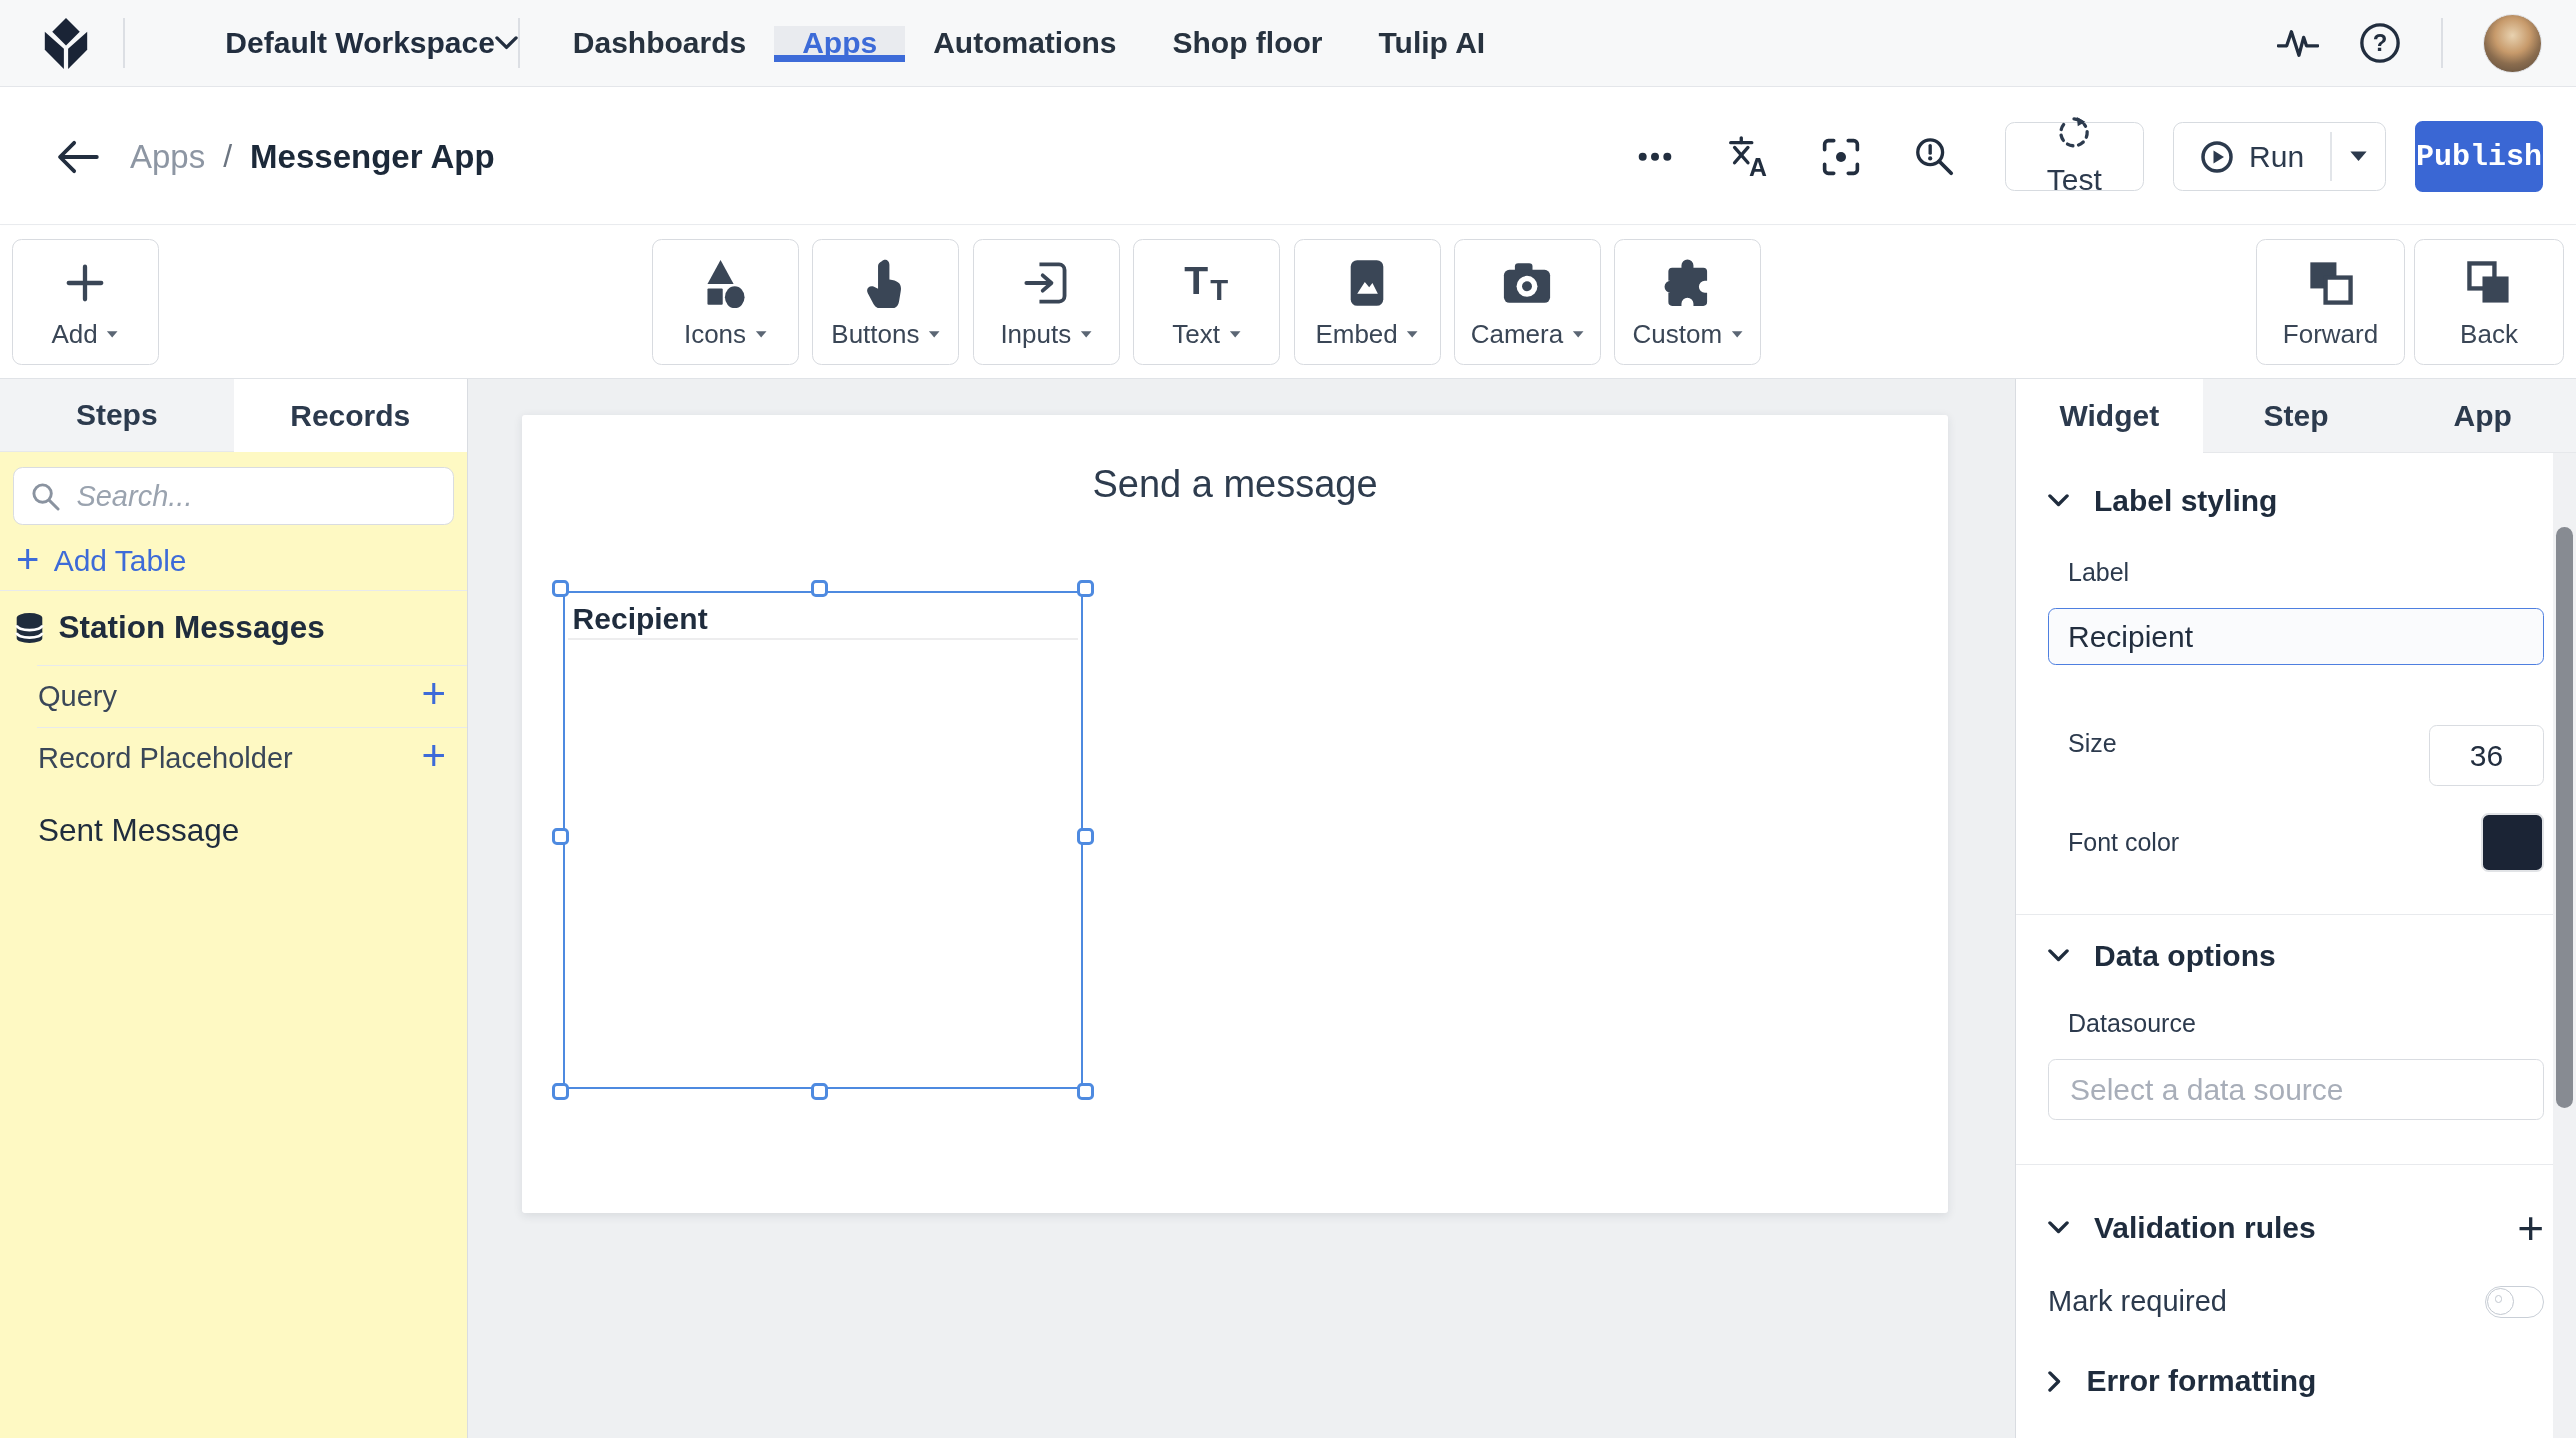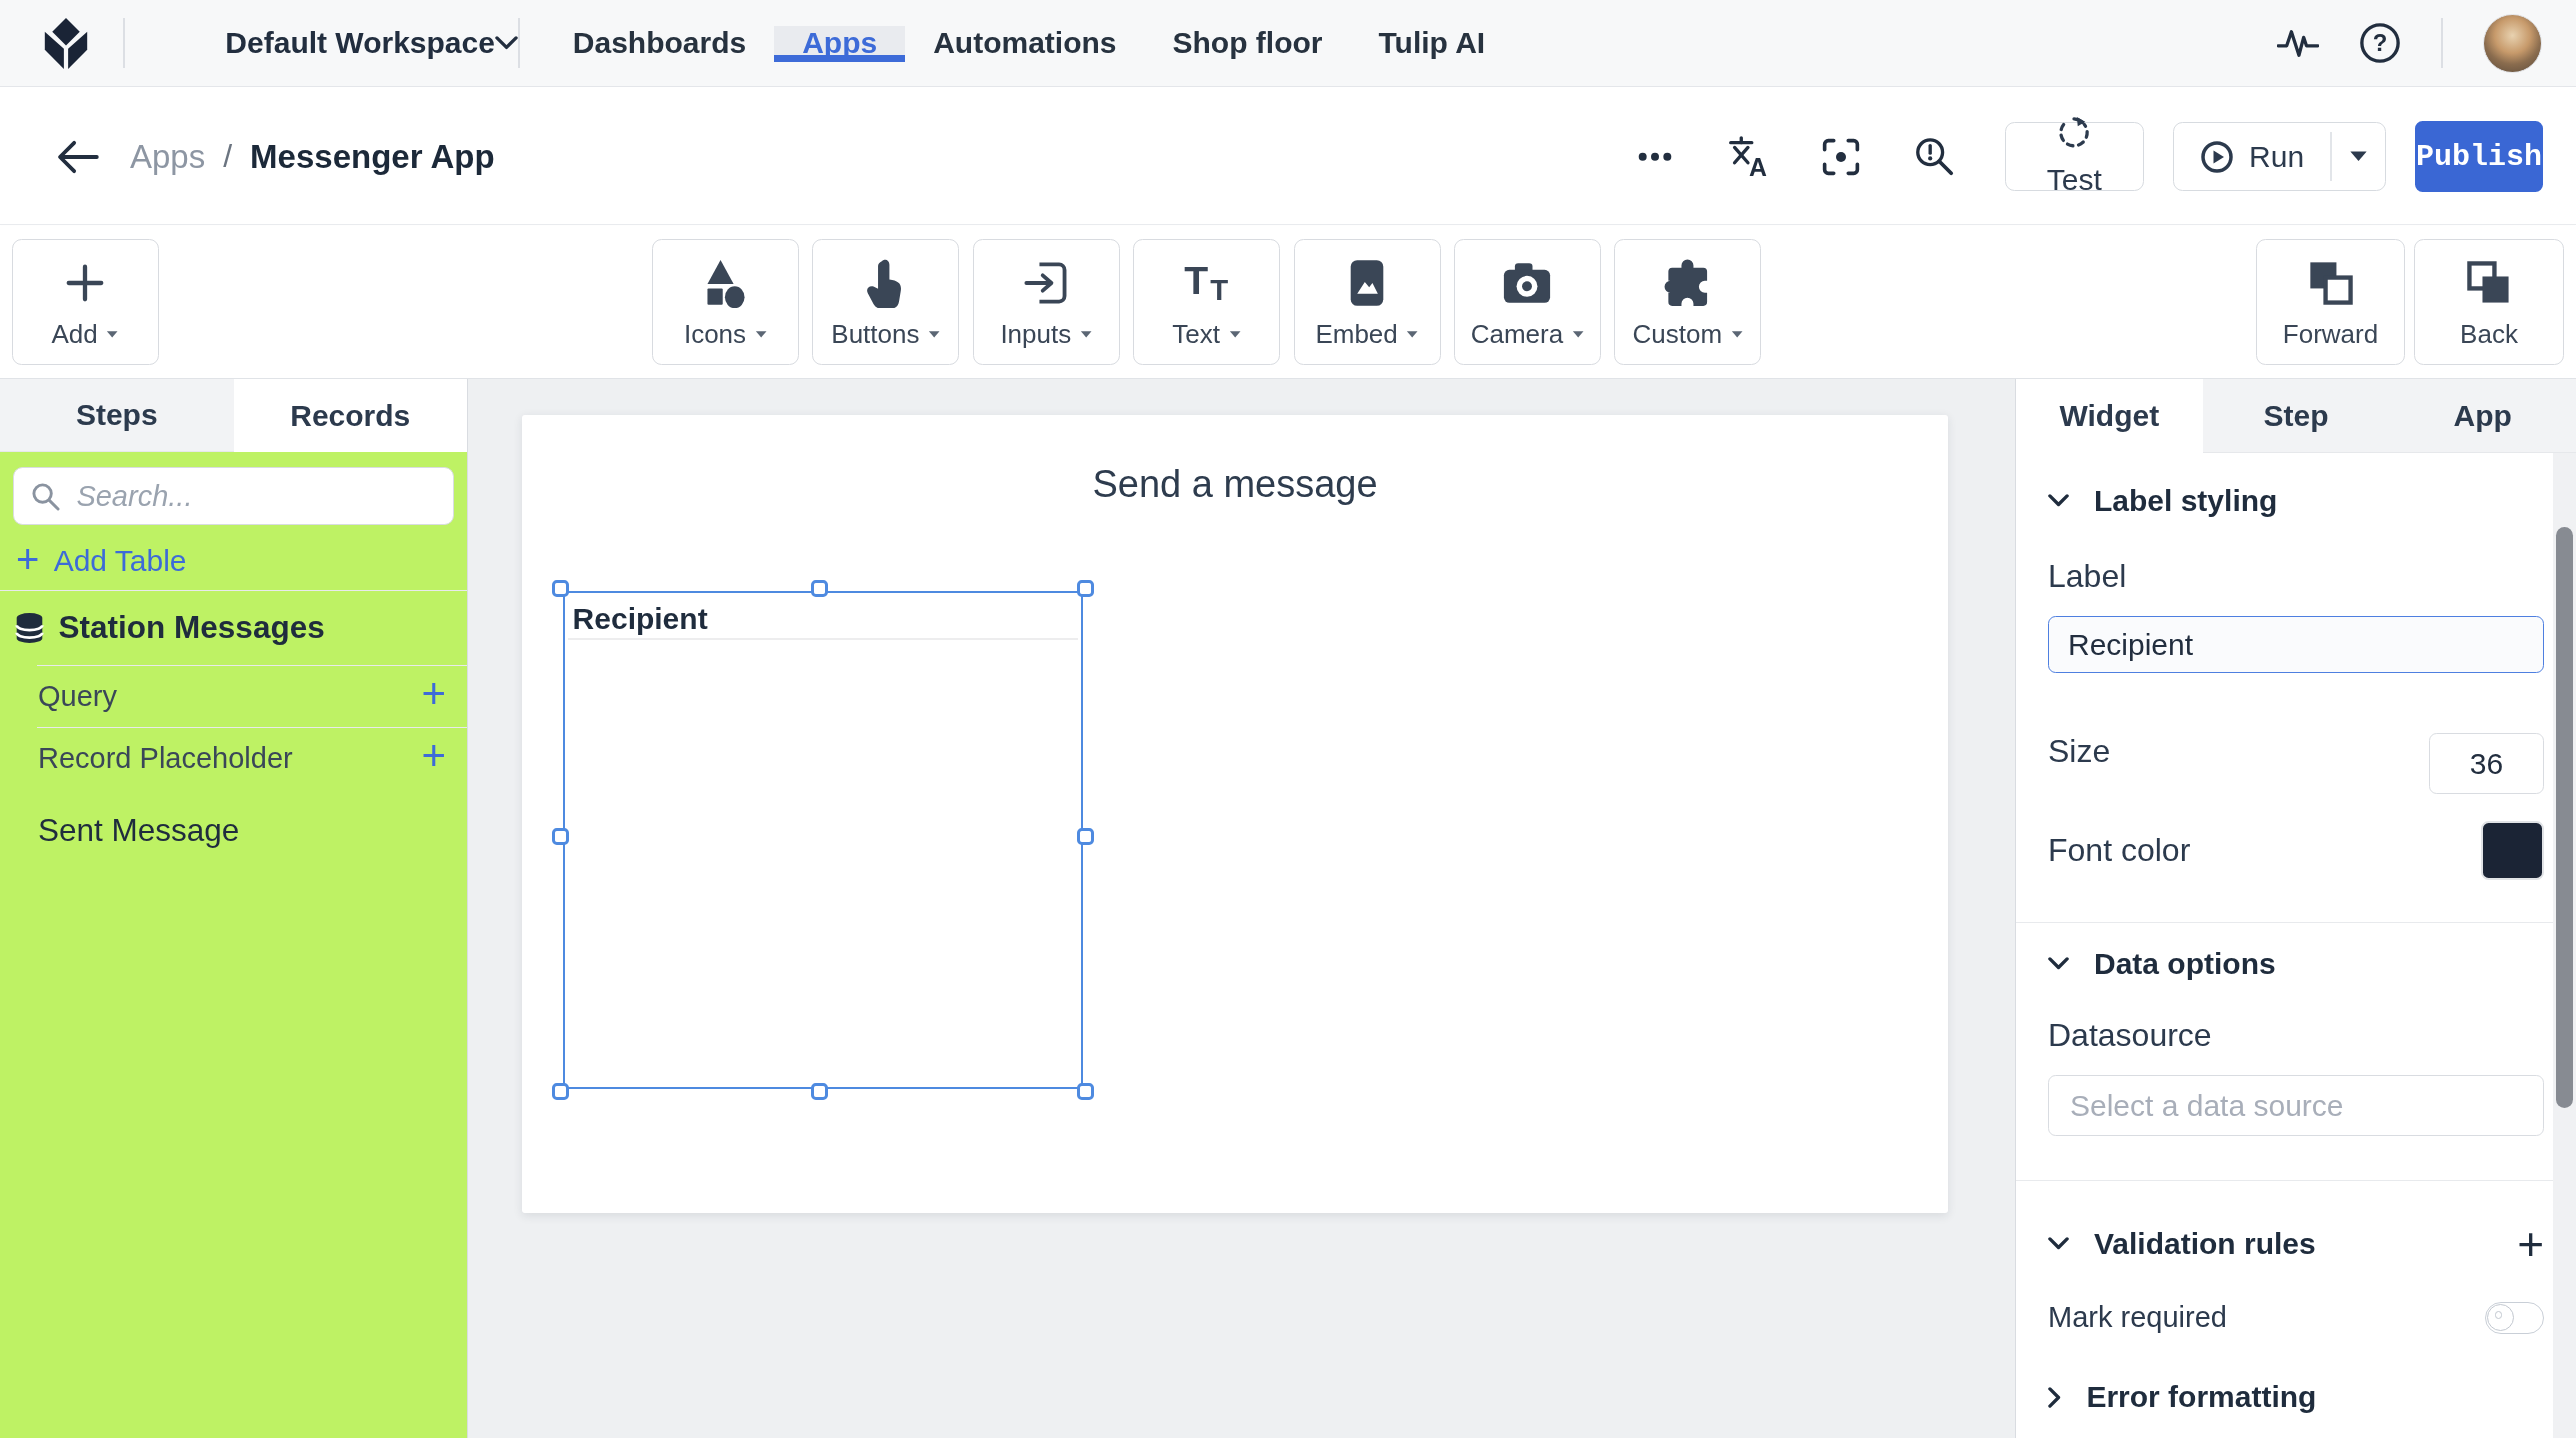--- a/index.html
+++ b/index.html
@@ -81,21 +81,21 @@
   .tb-btn .lbl { font-size:26px; color:#3a4656; display:flex; align-items:center; gap:8.6px; }
   .tb-icon { height:55px; display:flex; align-items:center; justify-content:center; }
   .add-btn { position:absolute; left:11.5px; top:13.4px; }
   .tb-group { position:absolute; left:652px; top:13.4px; display:flex; gap:13.4px; }
   .fwd-btn { position:absolute; top:13.4px; right:171px; width:149px; }
   .bck-btn { position:absolute; top:13.4px; right:12px; width:150px; }
 
   
   .sidebar {
     position:absolute; left:0; top:379px; bottom:0; width:468px;
-    background:#bef264; border-right:1.9px solid #d9dce1;
+    background:#fef9c3; border-right:1.9px solid #d9dce1;
   }
   .tabs { display:flex; height:73px; }
   .tab {
     flex:1; display:flex; align-items:center; justify-content:center;
     font-size:30px; font-weight:600; color:#2c3a4d;
     background:#f2f3f5; border-bottom:1.9px solid #e6e8eb; cursor:pointer;
   }
   .tab.active { background:#fff; border-bottom:none; }
   .searchbox {
     margin:15.3px 13.4px 0 13.4px; height:58px; border:1.9px solid #d9dce1; border-radius:9.5px;
@@ -145,21 +145,21 @@
   .panel {
     position:absolute; left:2015px; top:379px; right:0; bottom:0;
     background:#fff; border-left:1.9px solid #d9dce1;
   }
   .panel .tabs { height:74px; }
   .pbody { padding:0 32px; }
   .phead { display:flex; align-items:center; gap:25px; font-size:30px; font-weight:700; color:#1f2c3d; }
   .phead .chev { display:flex; cursor:pointer; }
   .phead-plus { margin-left:auto; font-size:46px; font-weight:300; color:#1f2c3d; line-height:1; cursor:pointer; }
   .ls-head { margin-top:31px; }
-  .plabel { margin-top:40px; font-size:32px; color:#2c3a4d; }
+  .plabel { margin-top:40px; font-size:25px; color:#2c3a4d;margin-left:20px; }
   .pinput {
     margin-top:21px; width:100%; height:57px; border:1.9px solid #4e7fe0; border-radius:7.6px;
     background:#fafbfd; font-family:inherit; font-size:30px; color:#222e3f;
     padding:0 19px; outline:none;
   }
   .prow { display:flex; align-items:center; justify-content:space-between; }
   .size-row { margin-top:36px; }
   .size-input {
     width:115px; height:61px; border:1.9px solid #d9dce1; border-radius:7.6px; background:#fff;
     text-align:center; font-family:Liberation Sans, sans-serif; font-size:30px; color:#222e3f; outline:none;margin-top:24px;

